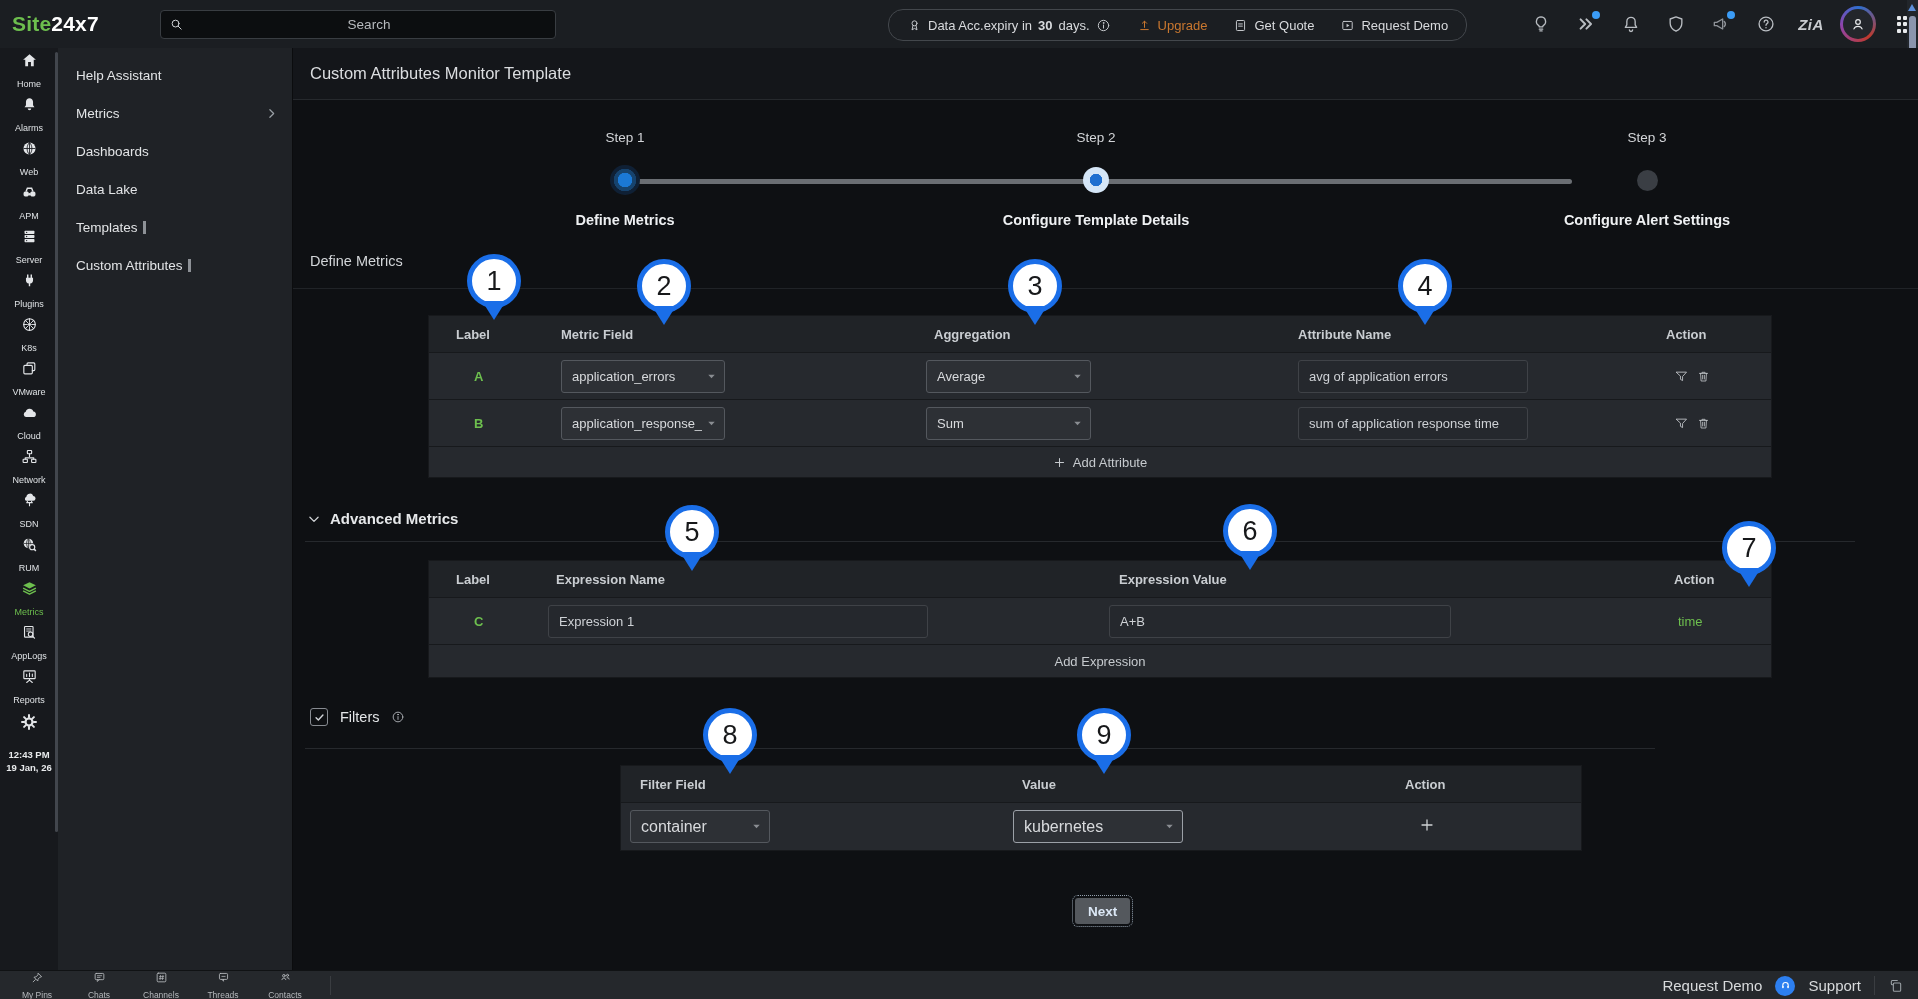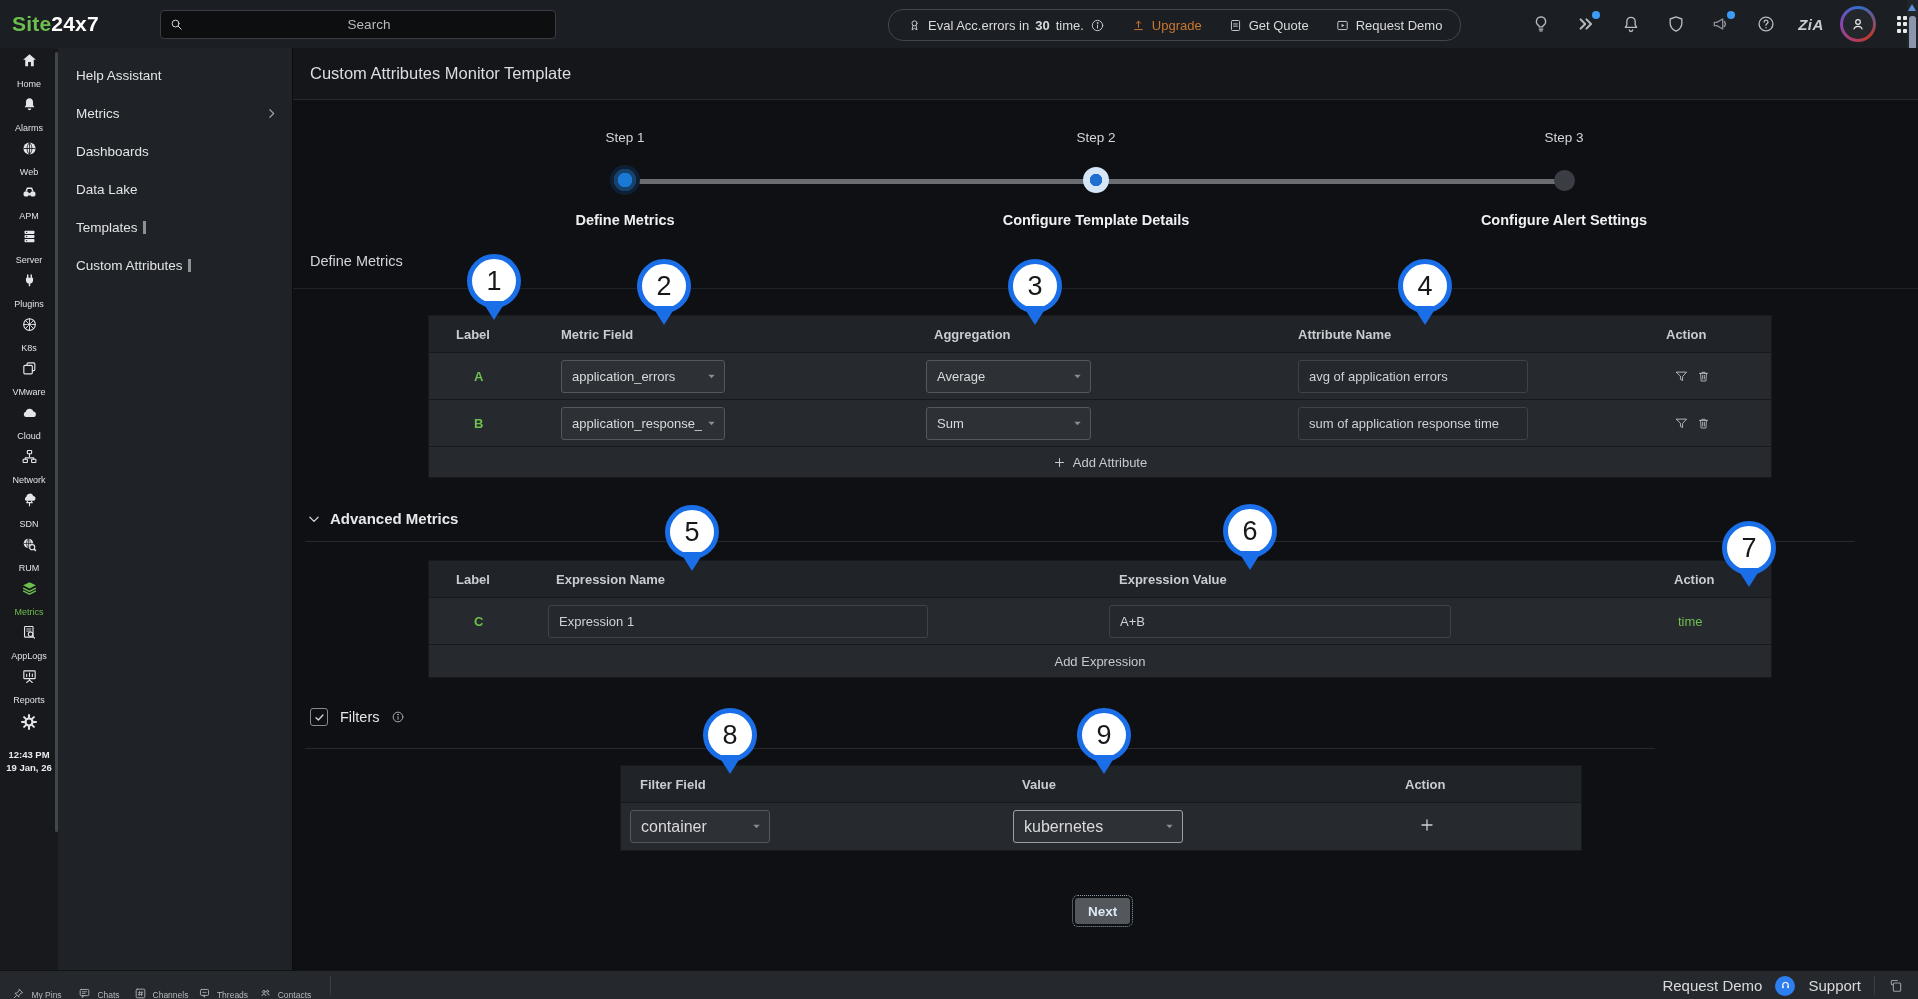--- a/index.html
+++ b/index.html
@@ -116,21 +116,21 @@
   #next-btn{position:absolute;left:782px;top:850px;height:26px;padding:0 13px;background:#54585d;border:none;border-radius:3px;color:#dce8f6;font-size:13.5px;font-weight:600;font-family:inherit;cursor:pointer;outline:1px dotted #93a0ae;outline-offset:2px;}
 
   
   .pin{position:absolute;width:54px;z-index:50;text-align:center;}
   .pin-circle{width:44px;height:44px;margin:0 auto;background:#fff;border:5px solid var(--badge-border);border-radius:50%;display:flex;align-items:center;justify-content:center;font-size:27px;color:#17181a;}
   .pin-tail{width:0;height:0;margin:-7px auto 0;border-left:12px solid transparent;border-right:12px solid transparent;border-top:19px solid var(--badge-border);}
 
   
   #footer{position:absolute;left:0;top:970px;width:1918px;height:29px;background:#25282c;border-top:1px solid #101214;}
   #footer-left{position:absolute;left:6px;top:0;height:29px;display:flex;}
-  .ft-item{width:62px;display:flex;flex-direction:row;align-items:flex-end;justify-content:center;gap:6px;color:#b6b9bd;cursor:pointer;}
+  .ft-item{width:62px;display:flex;flex-direction:column;align-items:center;justify-content:center;gap:6px;color:#b6b9bd;cursor:pointer;}
   .ft-item .ic{width:13px;height:13px;}
   .ft-item span{font-size:8.5px;}
   .ft-div{position:absolute;left:330px;top:5px;width:1px;height:19px;background:#3a3d41;}
   #footer-right{position:absolute;right:14px;top:0;height:29px;display:flex;align-items:center;gap:13px;}
   #footer-right .rd{font-size:15px;color:#d8dadc;cursor:pointer;}
   .sup-ic{width:20px;height:20px;border-radius:50%;background:#2d7ff0;display:flex;align-items:center;justify-content:center;color:#fff;}
   .sup-ic .ic{width:13px;height:13px;}
   #footer-right .sup{font-size:15px;color:#d8dadc;cursor:pointer;}
   .fr-div{width:1px;height:19px;background:#3a3d41;}
   .copy-ic{width:16px;height:16px;color:#9aa0a5;cursor:pointer;}
@@ -155,23 +155,23 @@
       <input type="text" placeholder="Search" style="">
     </div>
     <div id="evalpill">
       <div class="pill-item">
         <span class="ic" data-icon="medal">
             <svg viewBox="0 0 24 24" fill="none" stroke="currentColor" stroke-width="1.6" stroke-linecap="round" stroke-linejoin="round">
               <circle cx="12" cy="8.5" r="4"></circle>
               <path d="M9.7 11.8 8 19l4-2.4L16 19l-1.7-7.2"></path>
             </svg>
           </span>
-        <span>Eval Acc.errors in</span>
+        <span>Data Acc.expiry in</span>
         <span class="b">30</span>
-        <span>time.</span>
+        <span>days.</span>
         <span class="ic" data-icon="info">
             <svg viewBox="0 0 24 24" fill="none" stroke="currentColor" stroke-width="1.6" stroke-linecap="round" stroke-linejoin="round">
               <circle cx="12" cy="12" r="8.3"></circle>
               <path d="M12 11.2v5"></path>
               <circle cx="12" cy="7.9" r=".7" fill="currentColor"></circle>
             </svg>
           </span>
       </div>
       <div class="pill-item upg">
         <span class="ic" data-icon="upload">
@@ -493,21 +493,21 @@
         </div>
       <div class="slabel">Define Metrics</div>
     </div>
     <div class="step" style="left:803px">
       <div class="snum">Step 2</div>
       <div class="dwrap">
           <div class="dot2"></div>
         </div>
       <div class="slabel">Configure Template Details</div>
     </div>
-    <div class="step" style="left:1271px">
+    <div class="step" style="left:1354px">
       <div class="snum">Step 3</div>
       <div class="dwrap">
           <div class="dot3"></div>
         </div>
       <div class="slabel">Configure Alert Settings</div>
     </div>
 
     <div id="sec-define">Define Metrics</div>
     <div class="hr-full" style="top:240px"></div>
 

